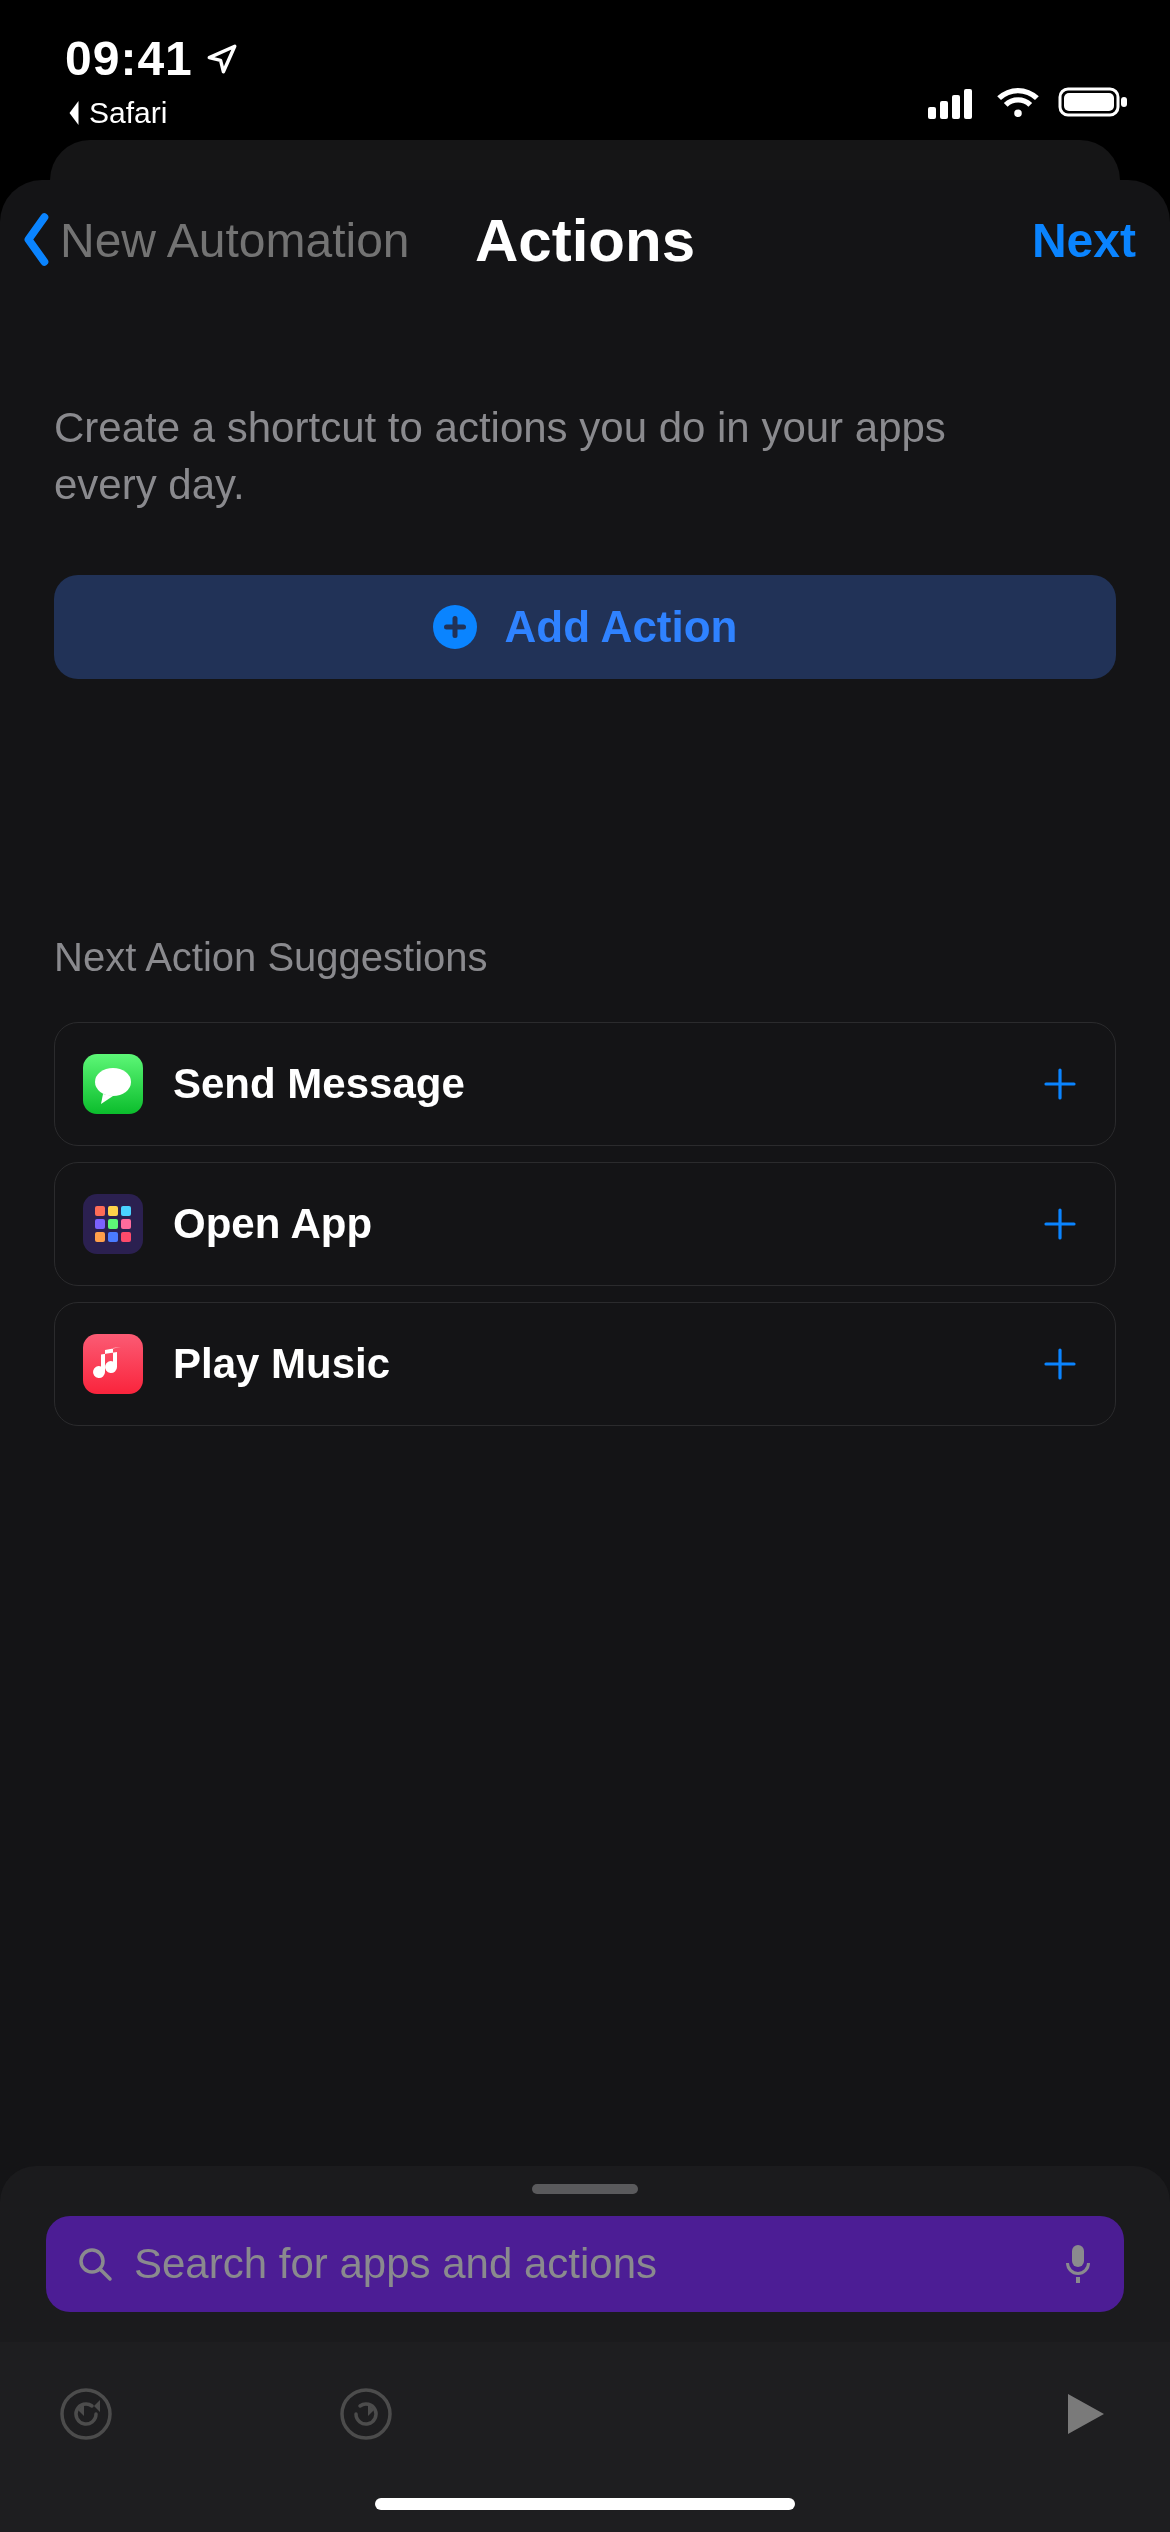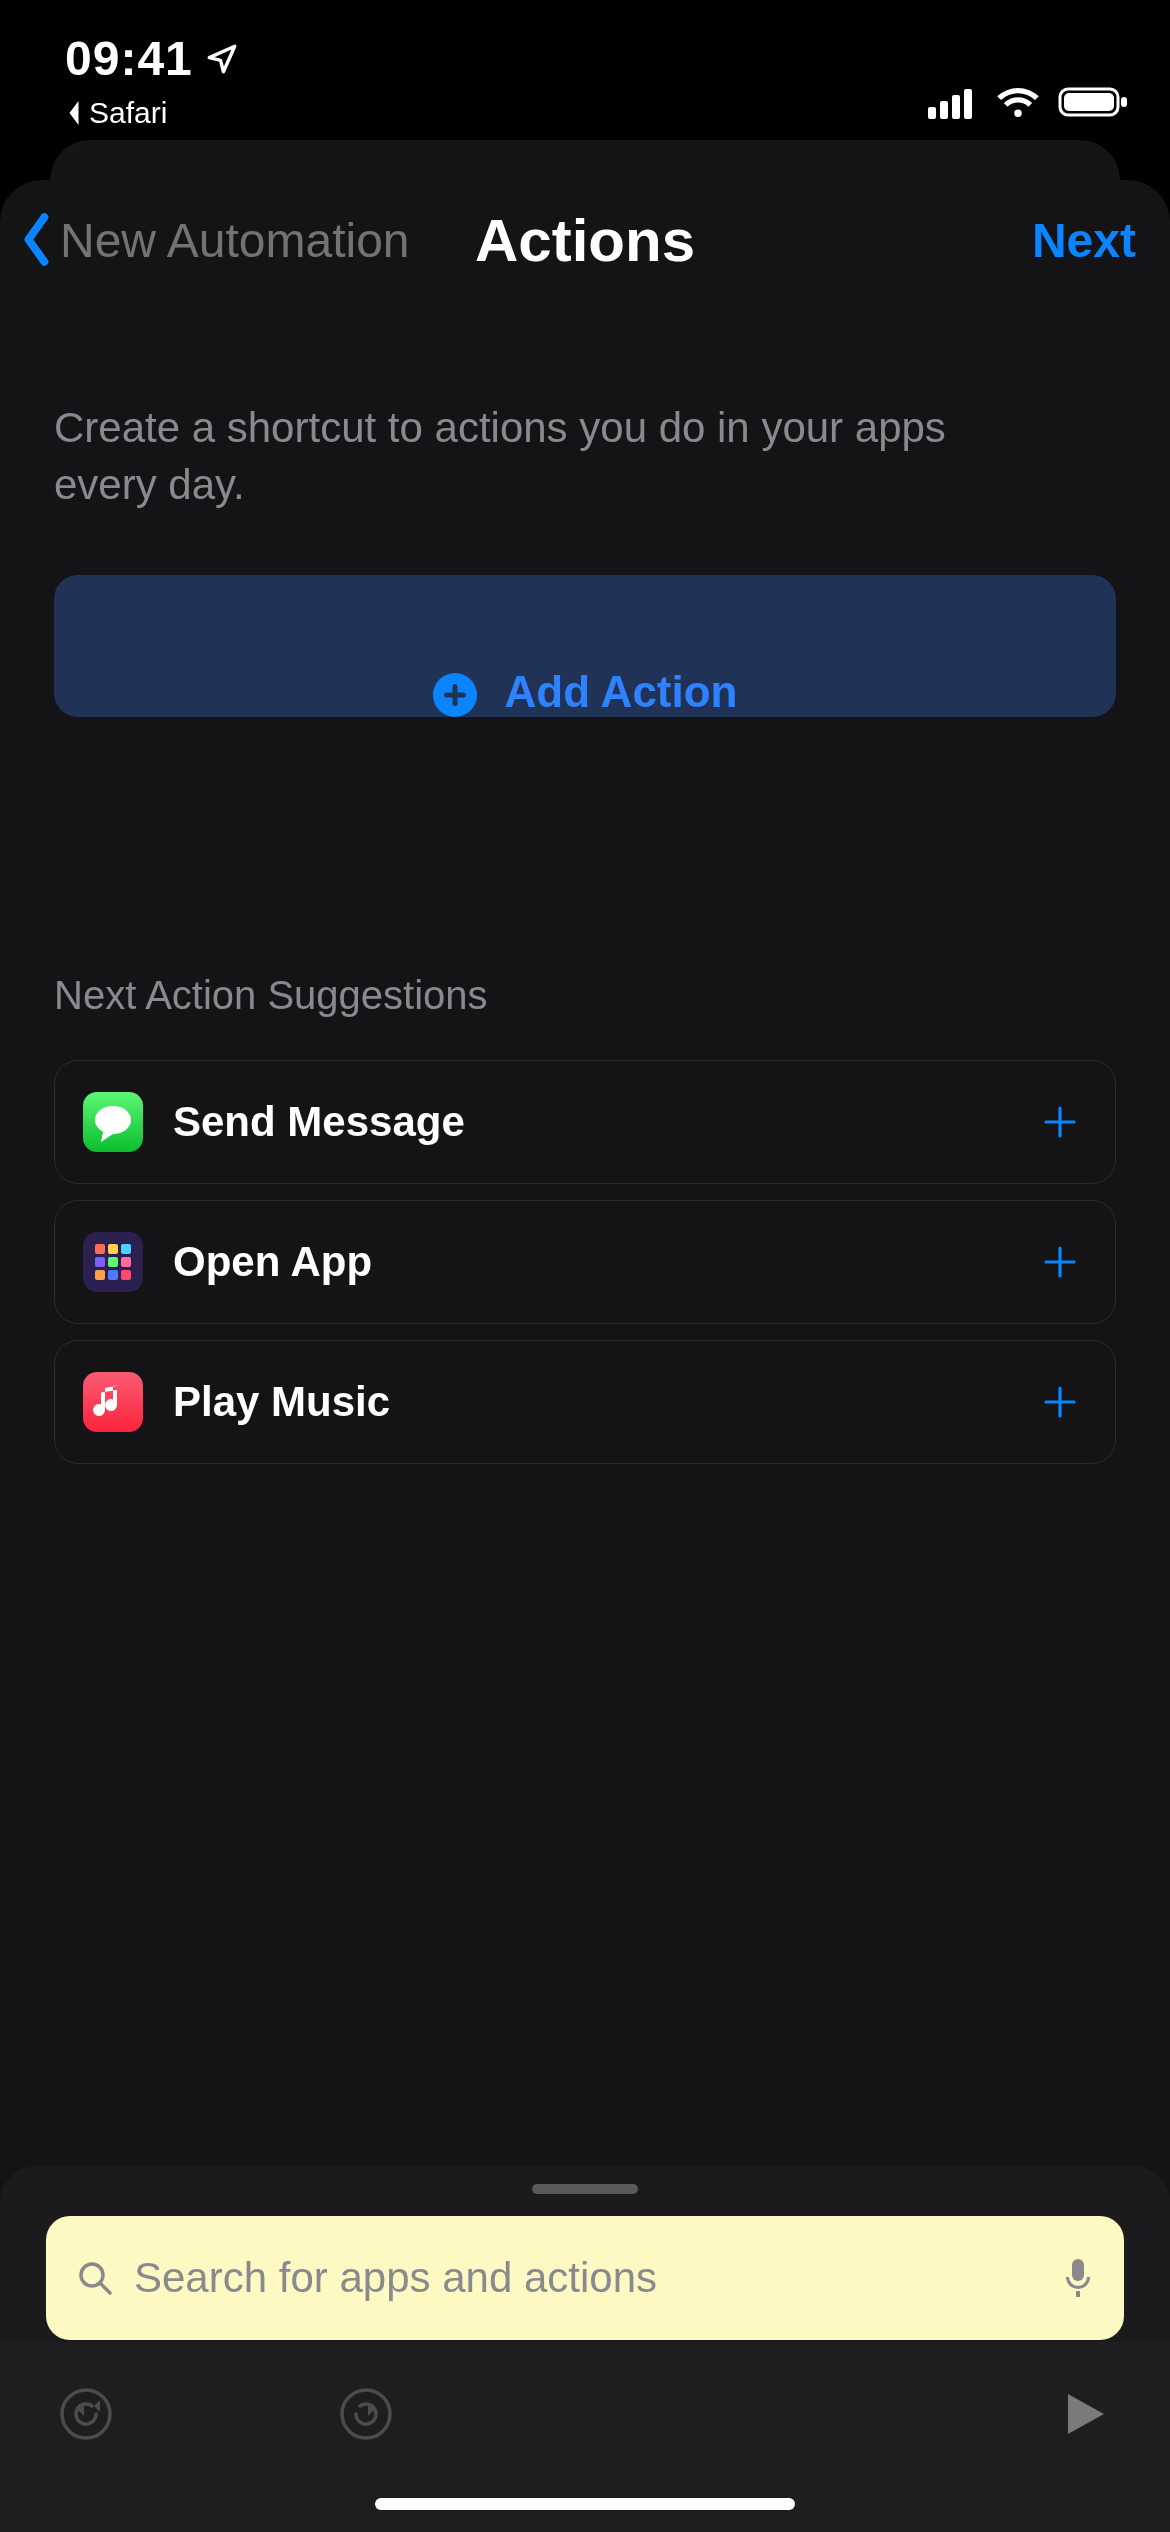--- a/index.html
+++ b/index.html
@@ -105,25 +105,25 @@
     .intro {
       color:#8a8a8e;
       font-size:42px;
       line-height:1.35;
       margin-top:100px;
       max-width: 960px;
     }
     .add-action-btn {
       margin-top:62px;
       width:100%;
-      height:142px;
+      height:104px;
       background:#213257;
       border-radius:24px;
       display:flex;
-      align-items:flex-end;
+      align-items:center;
       justify-content:center;
       gap:28px;
     }
     .add-action-label {
       color:#2f82ff;
       font-size:44px;
       font-weight:700;
     }
 
     .section-title {
@@ -169,22 +169,22 @@
       border-radius: 36px 36px 0 0;
       padding: 18px 46px 0 46px;
       z-index:20;
     }
     .grabber {
       width:106px;height:10px;border-radius:5px;
       background:#5a5a5c;
       margin: 0 auto 22px auto;
     }
     .search-field {
-      height:124px;
-      background:#fef9c3;
+      height:96px;
+      background:#4c1d95;
       border-radius:24px;
       display:flex;
       align-items:center;
       gap:20px;
       padding: 0 30px;
     }
     .search-ph {
       flex:1;
       color:#8a8a8e;
       font-size:42px;

